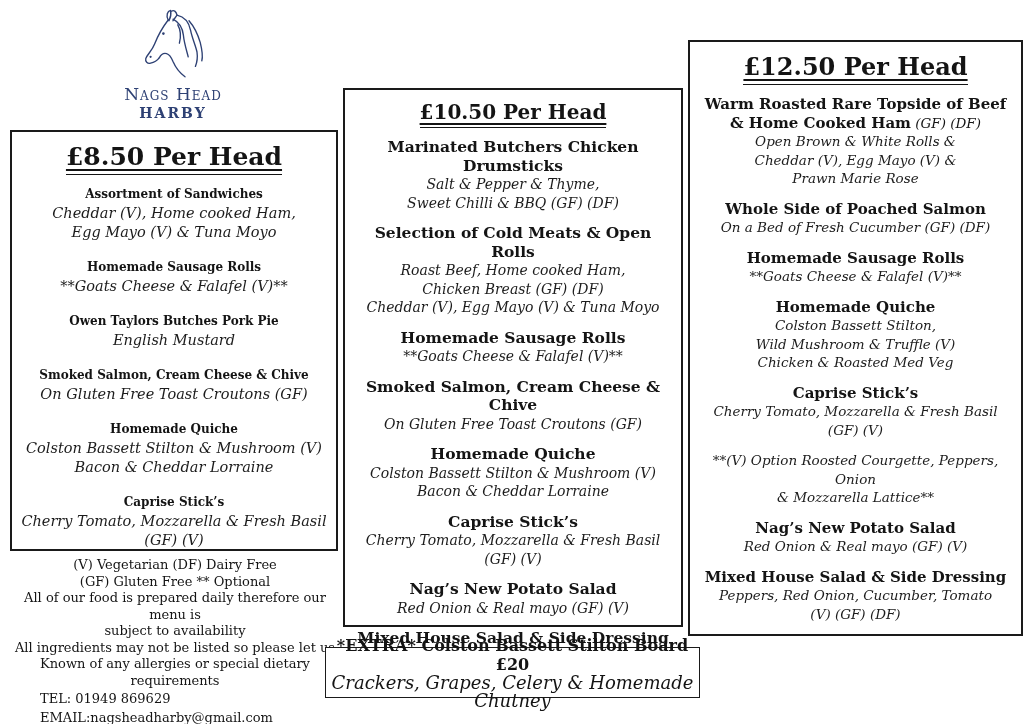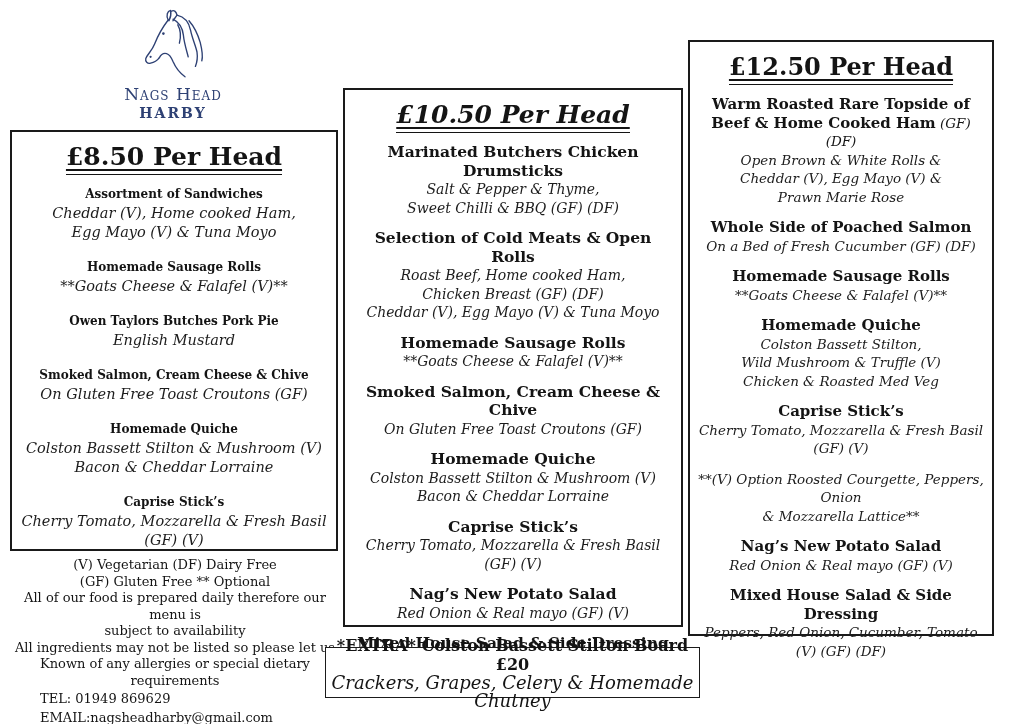--- a/index.html
+++ b/index.html
@@ -14,25 +14,25 @@
   
   .logo{position:absolute;left:103px;top:8px;width:140px;text-align:center;}
   .logo svg{display:block;margin:0 auto;width:92px;height:76px;}
   .logo-name{font-size:17px;letter-spacing:1px;color:#2e4174;font-variant:small-caps;font-weight:400;}
   .logo-sub{font-size:14px;letter-spacing:2px;color:#2e4174;margin-top:1px;font-weight:700;}
 
   
   .box{position:absolute;border:2px solid #1a1a1a;background:#fff;box-sizing:border-box;text-align:center;}
   .col1{left:10px;top:130px;width:328px;height:421px;padding:6px 8px;}
   .col2{left:343px;top:88px;width:340px;height:539px;padding:6px 8px;}
-  .col3{left:688px;top:40px;width:306px;height:596px;padding:6px 8px;}
+  .col3{left:688px;top:40px;width:335px;height:596px;padding:6px 8px;}
 
   .column-title{font-weight:700;margin:4px 0 14px 0;}
   .col1 .column-title{font-size:25px;}
-  .col2 .column-title{font-size:25px;font-style:italic;}
+  .col2 .column-title{font-size:20px;}
   .col3 .column-title{font-size:24px;}
   .column-title span{
     text-decoration:underline;text-decoration-thickness:2px;text-underline-offset:4px;
     border-bottom:1px solid #141414;padding-bottom:3px;
   }
 
   .item{margin-bottom:16px;}
   .col2 .item,.col3 .item{margin-bottom:12px;}
   .item-name{font-weight:700;}
   .col1 .item-name{font-size:12px;line-height:19px;}

